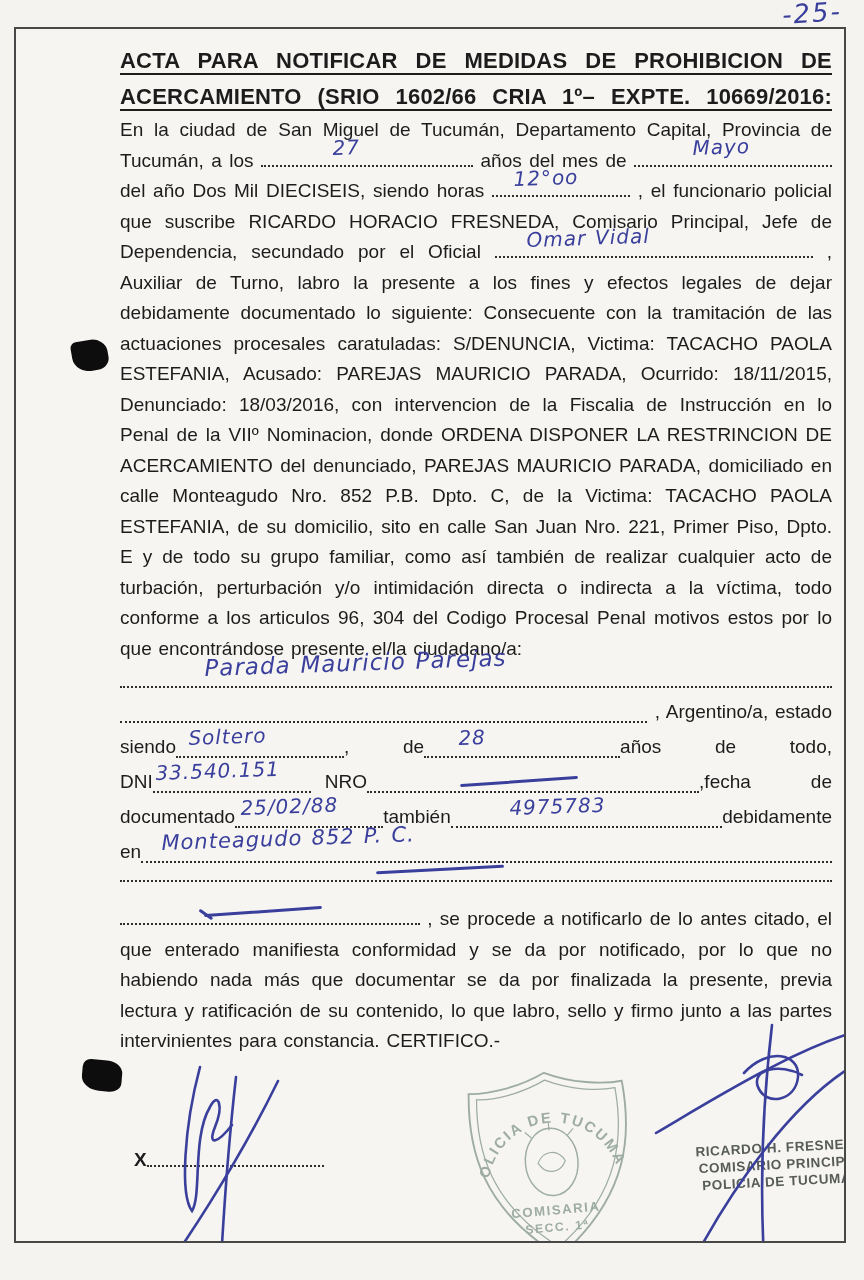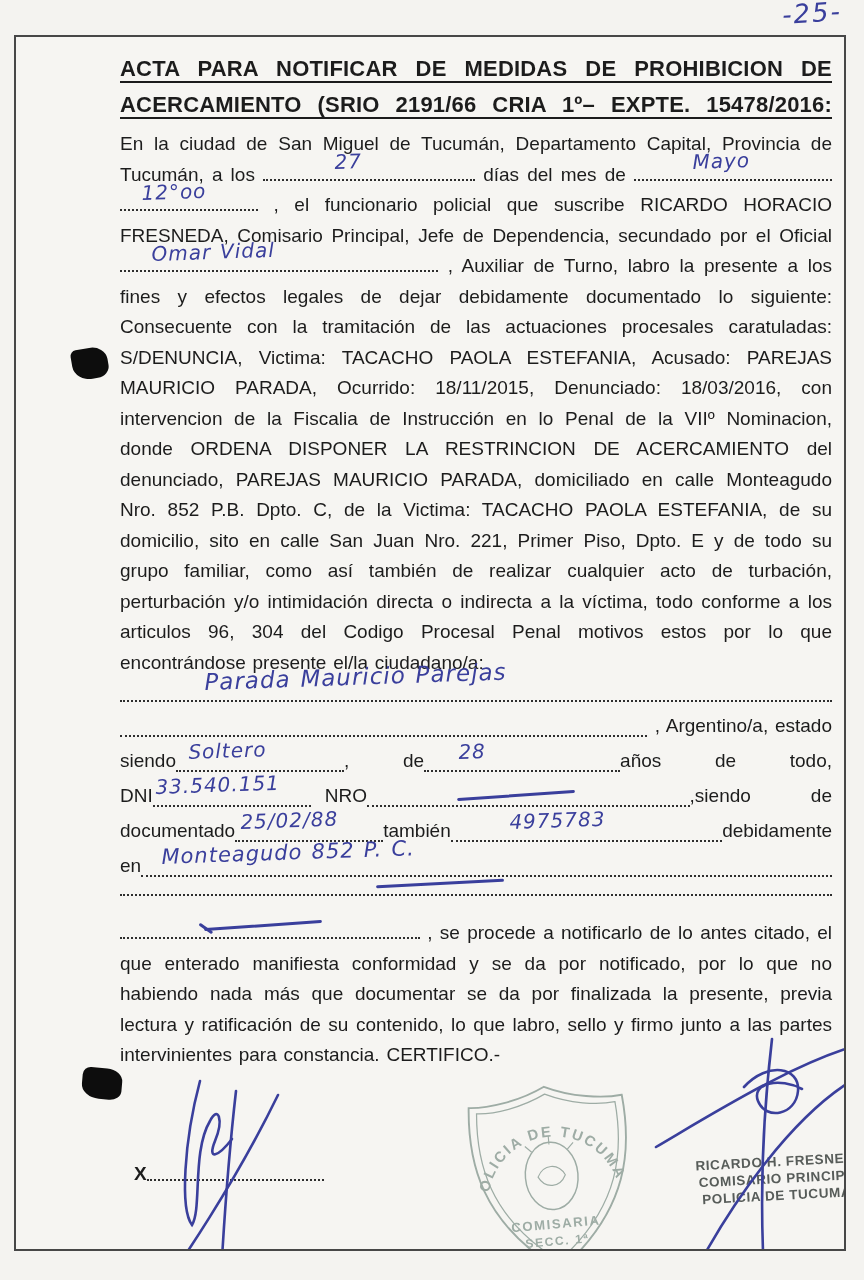--- a/index.html
+++ b/index.html
@@ -3,21 +3,21 @@
 <meta charset="utf-8">
 <style>
   html,body{margin:0;padding:0;}
   body{
     width:864px;height:1280px;position:relative;overflow:hidden;
     background:#f4f3f0;
     font-family:"Liberation Sans",sans-serif;
     color:#1c1c1c;
   }
   .sheet{
-    position:absolute;left:14px;top:35px;width:832px;height:1216px;
+    position:absolute;left:14px;top:27px;width:832px;height:1216px;
     border:2px solid #474747;
     background:#f6f5f2;
     box-sizing:border-box;
     overflow:hidden;
   }
   .content{
     padding:14px 12px 0 104px;
   }
   
   .pageno{
@@ -30,21 +30,21 @@
   .title{font-weight:bold;font-size:22px;line-height:36px;letter-spacing:.2px;}
   .title .tline{
     text-decoration:underline;
     text-underline-offset:5px;
     text-align:justify;text-align-last:justify;
     white-space:normal;
   }
   
   .para{
     font-size:19px;line-height:30.5px;text-align:justify;
-    margin-top:6px;word-spacing:1.5px;
+    word-spacing:1.5px;
   }
   
   .fill{
     display:inline-block;position:relative;
     border-bottom:2.5px dotted #2e2e2e;
     height:10px;vertical-align:baseline;
   }
   .hand{
     font-family:"DejaVu Sans",sans-serif;font-style:italic;
     color:#3a3f9c;white-space:nowrap;
@@ -103,28 +103,29 @@
 </head>
 <body>
 
 <div class="pageno hand">-25-</div>
 
 <div class="sheet">
   <div class="content">
 
     <div class="title">
       <div class="tline">ACTA PARA NOTIFICAR DE MEDIDAS DE PROHIBICION DE</div>
-      <div class="tline">ACERCAMIENTO (SRIO 2191/66 CRIA 1º– EXPTE. 15478/2016:</div>
+      <div class="tline">ACERCAMIENTO (SRIO 1602/66 CRIA 1º– EXPTE. 10669/2016:</div>
     </div>
 
     <div class="para">
       <span>En la ciudad de San Miguel de Tucumán, Departamento Capital, Provincia de Tucumán, a los</span>
       <span class="fill" style="width:212px"><span class="hand" style="left:34%">27</span></span>
-      <span>días del mes de</span>
+      <span>años del mes de</span>
       <span class="fill" style="width:198px"><span class="hand" style="left:30%">Mayo</span></span>
+      <span>del año Dos Mil DIECISEIS, siendo horas</span>
       <span class="fill" style="width:138px"><span class="hand" style="left:16%">12°oo</span></span>
       <span>, el funcionario policial que suscribe RICARDO HORACIO FRESNEDA, Comisario Principal, Jefe de Dependencia, secundado por el Oficial</span>
       <span class="fill" style="width:318px"><span class="hand" style="left:10%">Omar Vidal</span></span>
       <span>, Auxiliar de Turno, labro la presente a los fines y efectos legales de dejar debidamente documentado lo siguiente: Consecuente con la tramitación de las actuaciones procesales caratuladas: S/DENUNCIA, Victima: TACACHO PAOLA ESTEFANIA, Acusado: PAREJAS MAURICIO PARADA, Ocurrido: 18/11/2015, Denunciado: 18/03/2016, con intervencion de la Fiscalia de Instrucción en lo Penal de la VIIº Nominacion, donde ORDENA DISPONER LA RESTRINCION DE ACERCAMIENTO del denunciado, PAREJAS MAURICIO PARADA, domiciliado en calle Monteagudo Nro. 852 P.B. Dpto. C,  de la Victima: TACACHO PAOLA ESTEFANIA, de su domicilio, sito en calle San Juan Nro. 221, Primer Piso, Dpto. E   y de todo su grupo familiar, como así también de realizar cualquier acto de turbación, perturbación y/o intimidación directa o indirecta a la víctima, todo conforme a los articulos 96, 304 del Codigo Procesal Penal motivos estos por lo  que encontrándose presente el/la ciudadano/a:</span>
     </div>
 
     <div class="fline" style="margin-top:12px">
       <span class="dots">
         <span class="hand" style="left:12%;font-size:23px">Parada Mauricio Parejas</span>
       </span>
@@ -155,21 +156,21 @@
 
     <div class="fline">
       <span class="lbl">DNI</span>
       <span class="dots fixed" style="width:158px">
         <span class="hand" style="left:2%">33.540.151</span>
       </span>
       <span class="lbl" style="margin-left:14px">NRO</span>
       <span class="dots">
         <span class="stroke" style="left:28%;bottom:8px;width:118px;transform:rotate(-4deg)"></span>
       </span>
-      <span class="lbl">,siendo</span>
+      <span class="lbl">,fecha</span>
       <span class="sp" style="max-width:60px"></span>
       <span class="lbl">de</span>
     </div>
 
     <div class="fline">
       <span class="lbl">documentado</span>
       <span class="dots fixed" style="width:148px">
         <span class="hand" style="left:4%">25/02/88</span>
       </span>
       <span class="lbl">también</span>

